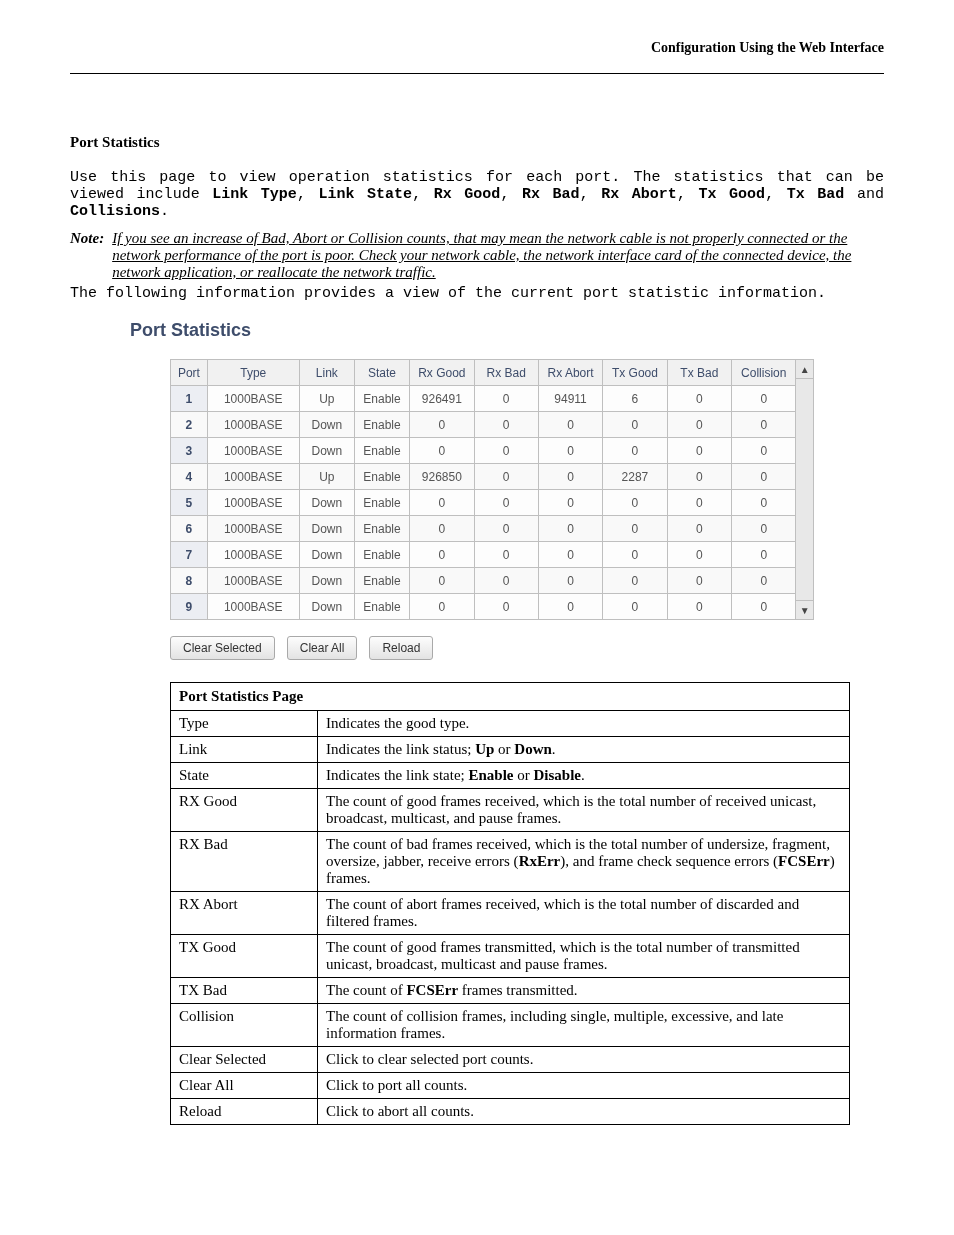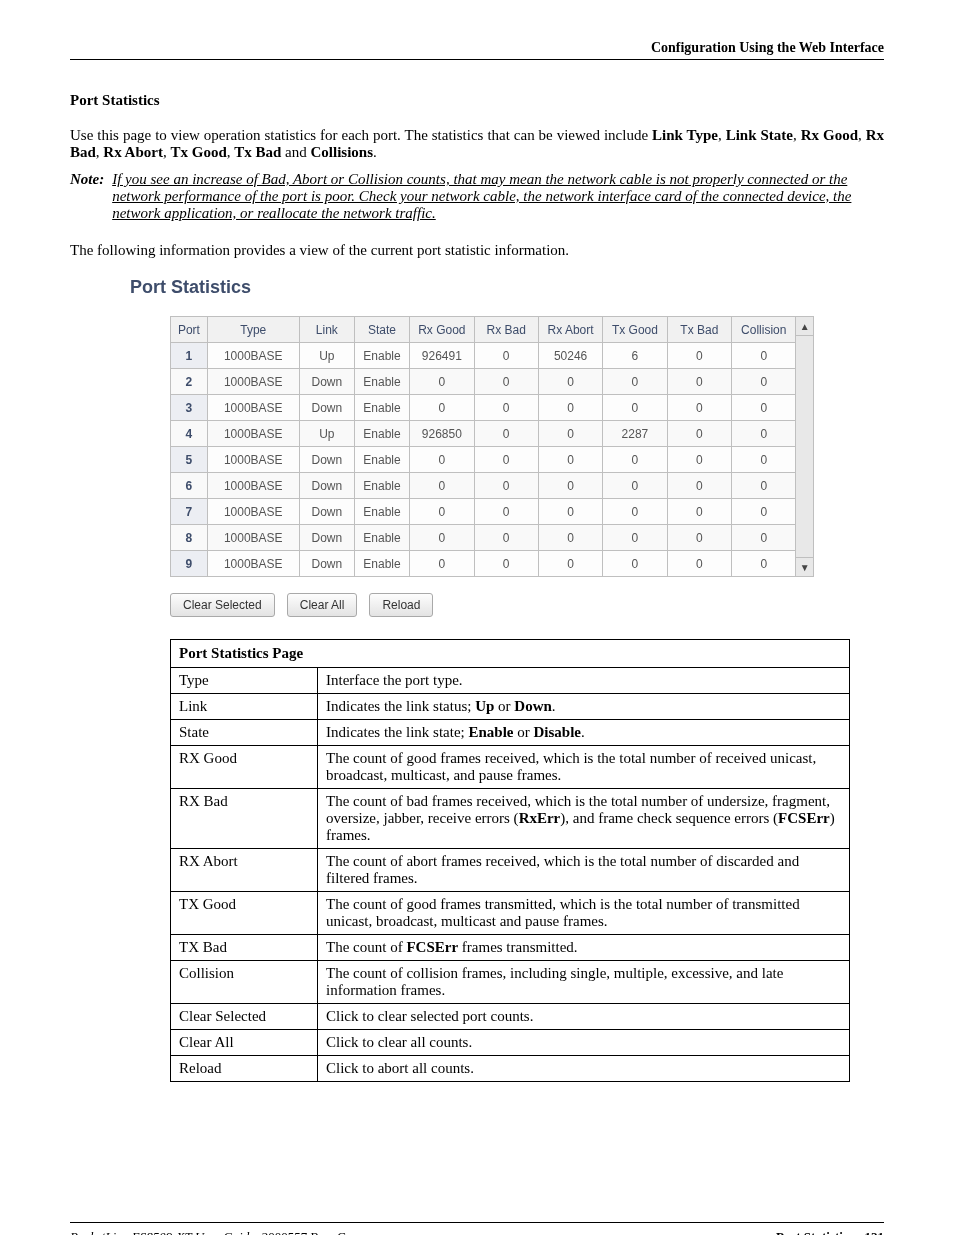--- a/index.html
+++ b/index.html
@@ -7,36 +7,36 @@
     font-size: 15px;
     color: #000;
     background: #fff;
     margin: 0;
     padding: 40px 70px;
     width: 954px;
     box-sizing: border-box;
   }
   .topbar {
     border-bottom: 1.5px solid #000;
-    padding-bottom: 3px;
-    margin-bottom: 32px;
+    padding-bottom: 17px;
+    margin-bottom: 60px;
   }
   .topbar-title {
     text-align: right;
     font-weight: bold;
     font-size: 14px;
   }
   .section-heading {
     font-weight: bold;
     font-size: 15px;
     margin-bottom: 18px;
   }
-  .body-text { margin-bottom: 10px; text-align: justify; }
+  .body-text { margin-bottom: 10px; text-align: justify; font-family: Liberation Mono, monospace; }
   .body-text b { font-weight: bold; }
-  .note-block { display: flex; margin-bottom: 20px; }
+  .note-block { display: flex; margin-bottom: 4px; }
   .note-label { font-weight: bold; font-style: italic; white-space: nowrap; margin-right: 8px; }
   .note-body { font-style: italic; text-decoration: underline; }
   .ui-panel-title {
     color: #3e4d6b;
     font-family: Arial, Helvetica, sans-serif;
     font-weight: bold;
     font-size: 18px;
     margin: 18px 0 18px 60px;
   }
   .ui-panel {
@@ -189,21 +189,21 @@
           </tr>
         </thead>
       <tbody id="stats-body">
           <tr>
             <td class="portcell">1</td>
             <td>1000BASE</td>
             <td>Up</td>
             <td>Enable</td>
             <td>926491</td>
             <td>0</td>
-            <td>50246</td>
+            <td>94911</td>
             <td>6</td>
             <td>0</td>
             <td>0</td>
           </tr>
           <tr>
             <td class="portcell">2</td>
             <td>1000BASE</td>
             <td>Down</td>
             <td>Enable</td>
             <td>0</td>
@@ -316,21 +316,21 @@
 <div class="desc-wrapper">
   <table class="desc">
     <tbody>
         <tr>
           <th class="head" colspan="2">Port Statistics Page</th>
         </tr>
     </tbody>
       <tbody id="desc-body">
         <tr>
           <td class="label">Type</td>
-          <td>Interface the port type.</td>
+          <td>Indicates the good type.</td>
         </tr>
         <tr>
           <td class="label">Link</td>
           <td>Indicates the link status; <b>Up</b> or <b>Down</b>.</td>
         </tr>
         <tr>
           <td class="label">State</td>
           <td>Indicates the link state; <b>Enable</b> or <b>Disable</b>.</td>
         </tr>
         <tr>
@@ -356,21 +356,21 @@
         <tr>
           <td class="label">Collision</td>
           <td>The count of collision frames, including single, multiple, excessive, and late information frames.</td>
         </tr>
         <tr>
           <td class="label">Clear Selected</td>
           <td>Click to clear selected port counts.</td>
         </tr>
         <tr>
           <td class="label">Clear All</td>
-          <td>Click to clear all counts.</td>
+          <td>Click to port all counts.</td>
         </tr>
         <tr>
           <td class="label">Reload</td>
           <td>Click to abort all counts.</td>
         </tr>
       </tbody>
   </table>
 </div>
 
 <div class="footer">

